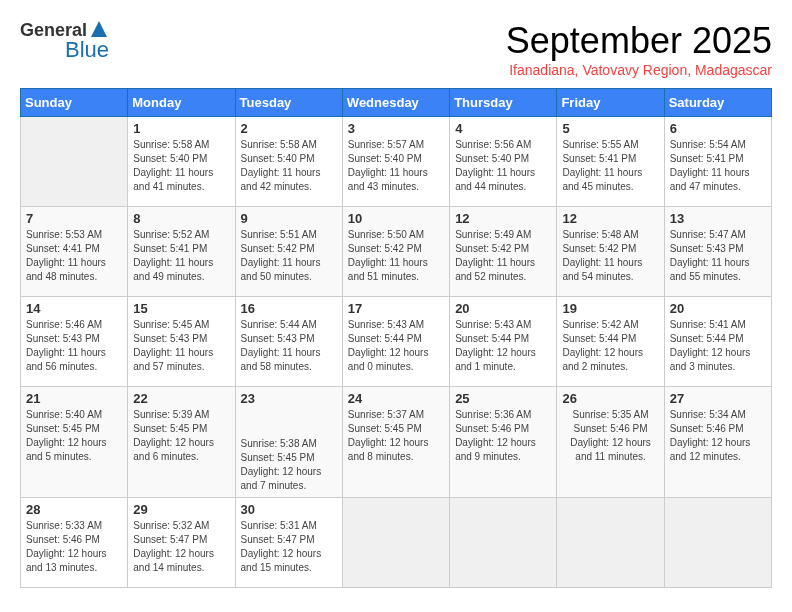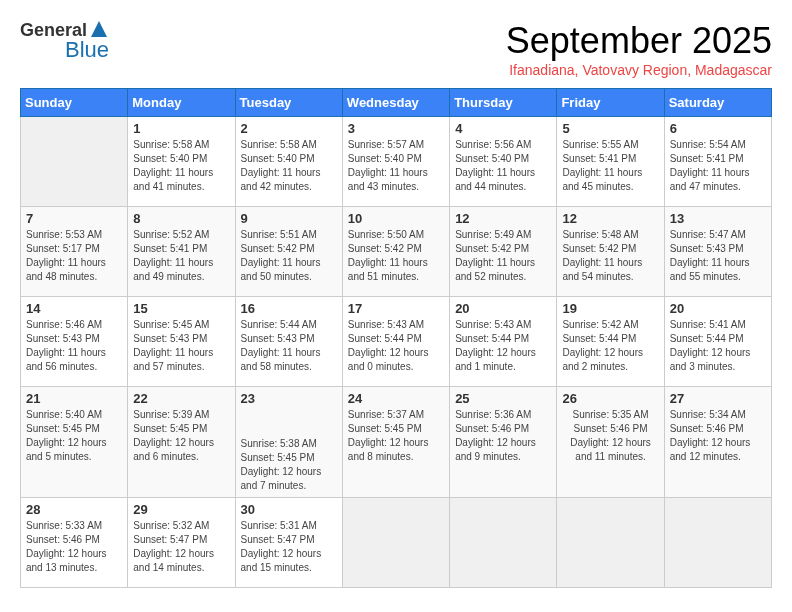--- a/index.html
+++ b/index.html
@@ -172,21 +172,21 @@
           <div class="day-info" style="white-space: pre-line;">Sunrise: 5:54 AM
 Sunset: 5:41 PM
 Daylight: 11 hours
 and 47 minutes.</div>
         </td>
       </tr>
       <tr>
         <td>
           <span class="day-number">7</span>
           <div class="day-info" style="white-space: pre-line;">Sunrise: 5:53 AM
-Sunset: 5:17 PM
+Sunset: 4:41 PM
 Daylight: 11 hours
 and 48 minutes.</div>
         </td>
         <td>
           <span class="day-number">8</span>
           <div class="day-info" style="white-space: pre-line;">Sunrise: 5:52 AM
 Sunset: 5:41 PM
 Daylight: 11 hours
 and 49 minutes.</div>
         </td>

